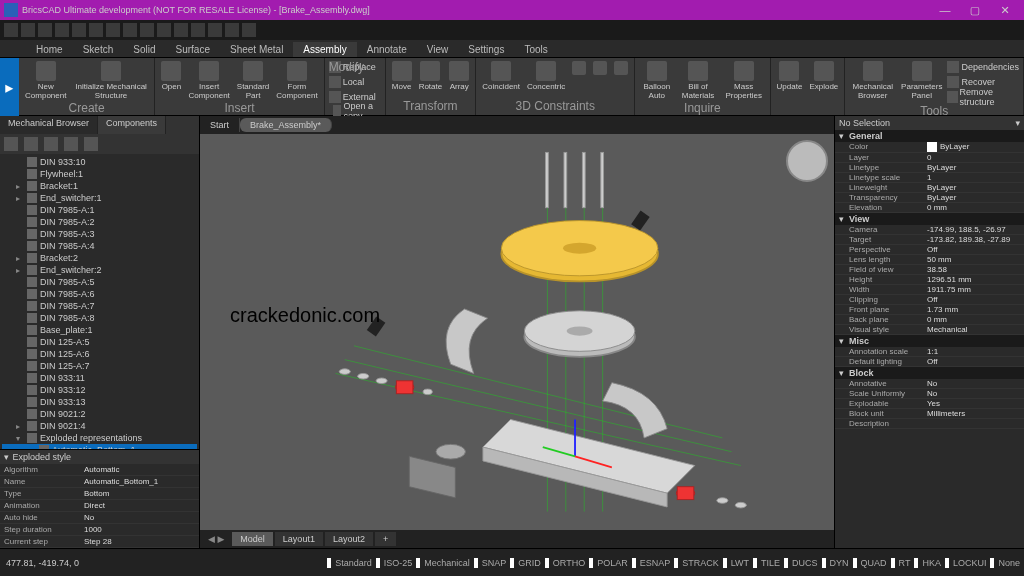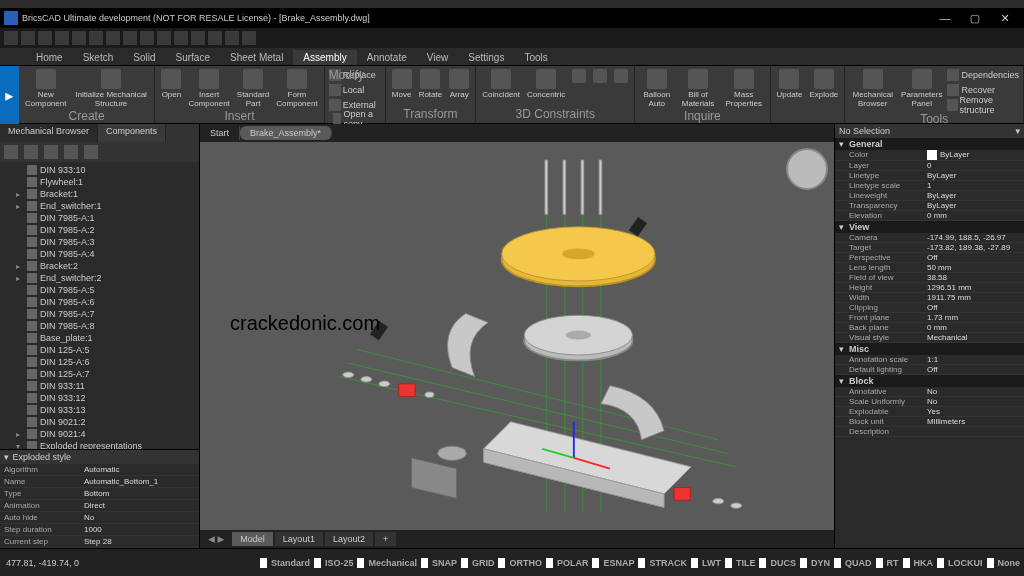--- a/index.html
+++ b/index.html
@@ -1,17 +1,17 @@
 <!DOCTYPE html>
 <html><head>
 <meta charset="utf-8">
 <style>
 * { margin:0; padding:0; box-sizing:border-box; font-family:"Segoe UI",Tahoma,sans-serif; font-size:9px; color:#ccc; }
 body { background:#2a2a2a; width:1024px; height:576px; overflow:hidden; display:flex; flex-direction:column; }
-.titlebar { height:20px; background:#000000; display:flex; align-items:center; padding:0 4px;margin-top:8px; }
+.titlebar { height:20px; background:#a21caf; display:flex; align-items:center; padding:0 4px; }
 .titlebar .logo { width:14px; height:14px; background:#2a5fb8; margin-right:4px; }
 .titlebar .title { flex:1; color:#ccc; font-size:9px; }
 .titlebar .winbtn { width:30px; height:20px; display:flex; align-items:center; justify-content:center; color:#ccc; font-size:11px; }
 .qat { height:20px; background:#1a1a1a; display:flex; align-items:center; gap:3px; padding:0 4px; }
 .qat .icon { width:14px; height:14px; background:#3a3a3a; }
 .tabs { height:18px; background:#2a2a2a; display:flex; align-items:flex-end; padding-left:26px; border-bottom:1px solid #000; }
 .tabs .tab { padding:2px 10px; color:#bbb; font-size:10px; cursor:pointer; }
 .tabs .tab.active { background:#3a3a3a; color:#fff; }
 .ribbon { height:58px; background:#3a3a3a; display:flex; border-bottom:1px solid #000; }
 .ribbon .bigbtn { width:26px; height:58px; background:#0a6cbd; display:flex; align-items:center; justify-content:center; color:#fff; font-size:16px; }
@@ -58,21 +58,21 @@
 .rightpanel .hdr { background:#333; padding:2px 4px; font-size:9px; display:flex; gap:3px; align-items:center; }
 .rightpanel .sect { background:#1a1a1a; padding:1px 4px; font-size:9px; color:#ddd; display:flex; align-items:center; }
 .rightpanel .sect .exp { width:10px; }
 .rightpanel .prow { display:flex; padding:0px 4px 0px 14px; border-bottom:1px solid #333; }
 .rightpanel .prow .k { width:78px; font-size:8px; color:#aaa; }
 .rightpanel .prow .v { flex:1; font-size:8px; color:#ddd; }
 .rightpanel .prow .swatch { width:10px; height:10px; background:#fff; display:inline-block; margin-right:3px; vertical-align:middle; }
 .statusbar { height:28px; background:#222; display:flex; align-items:center; font-size:8px; border-top:1px solid #000; }
 .statusbar .coord { padding:0 6px; color:#ccc; }
 .statusbar .spacer { flex:1; }
-.statusbar .sbtn { padding:0 4px; border-left:7px solid #ffffff; color:#aaa; cursor:pointer;font-weight:bold; }
+.statusbar .sbtn { padding:0 4px; border-left:4px solid #ffffff; color:#aaa; cursor:pointer; }
 .assembly-svg { position:absolute; top:0; left:0; width:100%; height:100%; }
 </style>
 </head>
 <body>
 
 <div class="titlebar">
   <div class="logo"></div>
   <div class="title">BricsCAD Ultimate development (NOT FOR RESALE License) - [Brake_Assembly.dwg]</div>
   <div class="winbtn">—</div>
   <div class="winbtn">▢</div>

